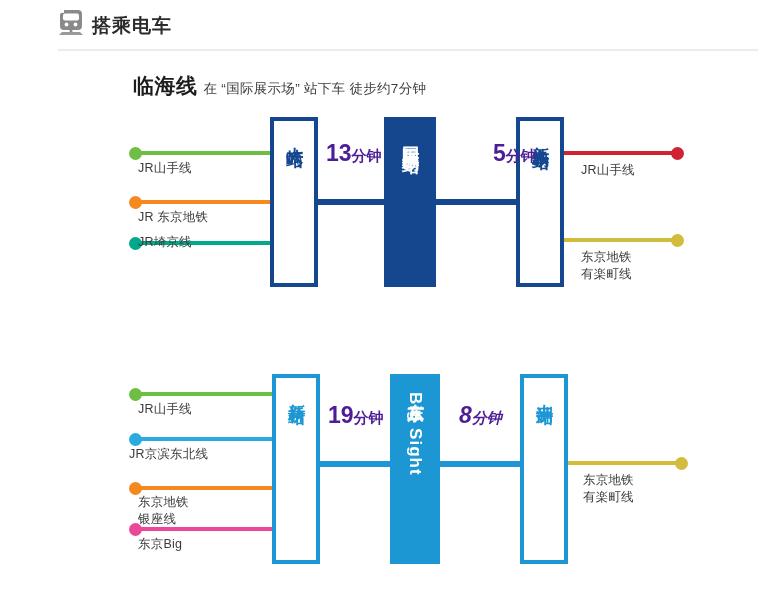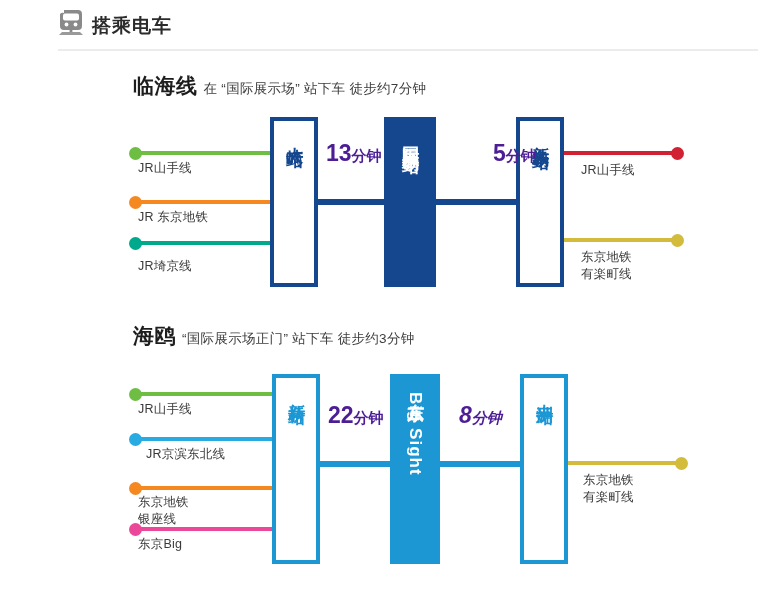--- a/index.html
+++ b/index.html
@@ -102,21 +102,21 @@
     <div class="branch" style="left:136px;top:151px;width:140px;background:#6FBE44;"></div>
     <div class="dot" style="left:129px;top:146.5px;background:#6FBE44;"></div>
     <div class="brlabel" style="left:138px;top:160px;">JR山手线</div>
 
     <div class="branch" style="left:136px;top:200px;width:140px;background:#F5891F;"></div>
     <div class="dot" style="left:129px;top:195.5px;background:#F5891F;"></div>
     <div class="brlabel" style="left:138px;top:209px;">JR 东京地铁</div>
 
     <div class="branch" style="left:136px;top:241px;width:140px;background:#00A88C;"></div>
     <div class="dot" style="left:129px;top:236.5px;background:#00A88C;"></div>
-    <div class="brlabel" style="left:138px;top:258px;">JR埼京线</div>
+    <div class="brlabel" style="left:138px;top:234px;">JR埼京线</div>
 
     <div class="branch" style="left:556px;top:151px;width:122px;background:#D12233;"></div>
     <div class="dot" style="left:671px;top:146.5px;background:#D12233;"></div>
     <div class="brlabel" style="left:581px;top:162px;">JR山手线</div>
 
     <div class="branch" style="left:556px;top:238px;width:122px;background:#D3BC3B;"></div>
     <div class="dot" style="left:671px;top:233.5px;background:#D3BC3B;"></div>
     <div class="brlabel" style="left:581px;top:249px;white-space:pre;">东京地铁
 有楽町线</div>
 
@@ -136,33 +136,30 @@
     </div>
 
     <div class="timelbl" style="left:326px;top:142px;">
       <span class="num">13</span><span class="unit">分钟</span>
     </div>
     <div class="timelbl" style="left:455px;top:142px;margin-left:38px;">
       <span class="num">5</span><span class="unit">分钟</span>
     </div>
   </div>
 
-  <div class="section-head" style="left:133px;top:322px;">
-    <span class="section-name">海鸥</span><span class="section-note">“国际展示场正门” 站下车 徒步约3分钟</span>
-  </div>
 
   <div class="diagram">
 
     <div class="branch" style="left:136px;top:392px;width:142px;background:#6FBE44;"></div>
     <div class="dot" style="left:129px;top:387.5px;background:#6FBE44;"></div>
     <div class="brlabel" style="left:138px;top:401px;">JR山手线</div>
 
     <div class="branch" style="left:136px;top:437px;width:142px;background:#29ABE2;"></div>
     <div class="dot" style="left:129px;top:432.5px;background:#29ABE2;"></div>
-    <div class="brlabel" style="left:146px;top:446px;">JR京滨东北线</div>
+    <div class="brlabel" style="left:129px;top:446px;">JR京滨东北线</div>
 
     <div class="branch" style="left:136px;top:486px;width:142px;background:#F5891F;"></div>
     <div class="dot" style="left:129px;top:481.5px;background:#F5891F;"></div>
     <div class="brlabel" style="left:138px;top:494px;white-space:pre;">东京地铁
 银座线</div>
 
     <div class="branch" style="left:136px;top:527px;width:142px;background:#EC4899;"></div>
     <div class="dot" style="left:129px;top:522.5px;background:#EC4899;"></div>
     <div class="brlabel" style="left:138px;top:536px;">东京Big</div>
 
@@ -180,20 +177,20 @@
 
     <div class="stbox latin" style="left:390px;top:374px;width:50px;height:190px;border:4px solid #1C97D4;background:#1C97D4;">
       <span class="vlabel" style="color:#ffffff;">东京Big Sight</span>
     </div>
 
     <div class="stbox" style="left:520px;top:374px;width:48px;height:190px;border:4px solid #1C97D4;background:#ffffff;">
       <span class="vlabel" style="color:#1C97D4;">丰洲站</span>
     </div>
 
     <div class="timelbl" style="left:328px;top:404px;">
-      <span class="num">22</span><span class="unit">分钟</span>
+      <span class="num">19</span><span class="unit">分钟</span>
     </div>
     <div class="timelbl" style="left:459px;top:404px;font-style:italic;">
       <span class="num">8</span><span class="unit">分钟</span>
     </div>
   </div>
 
 </div>
 
 </body></html>

